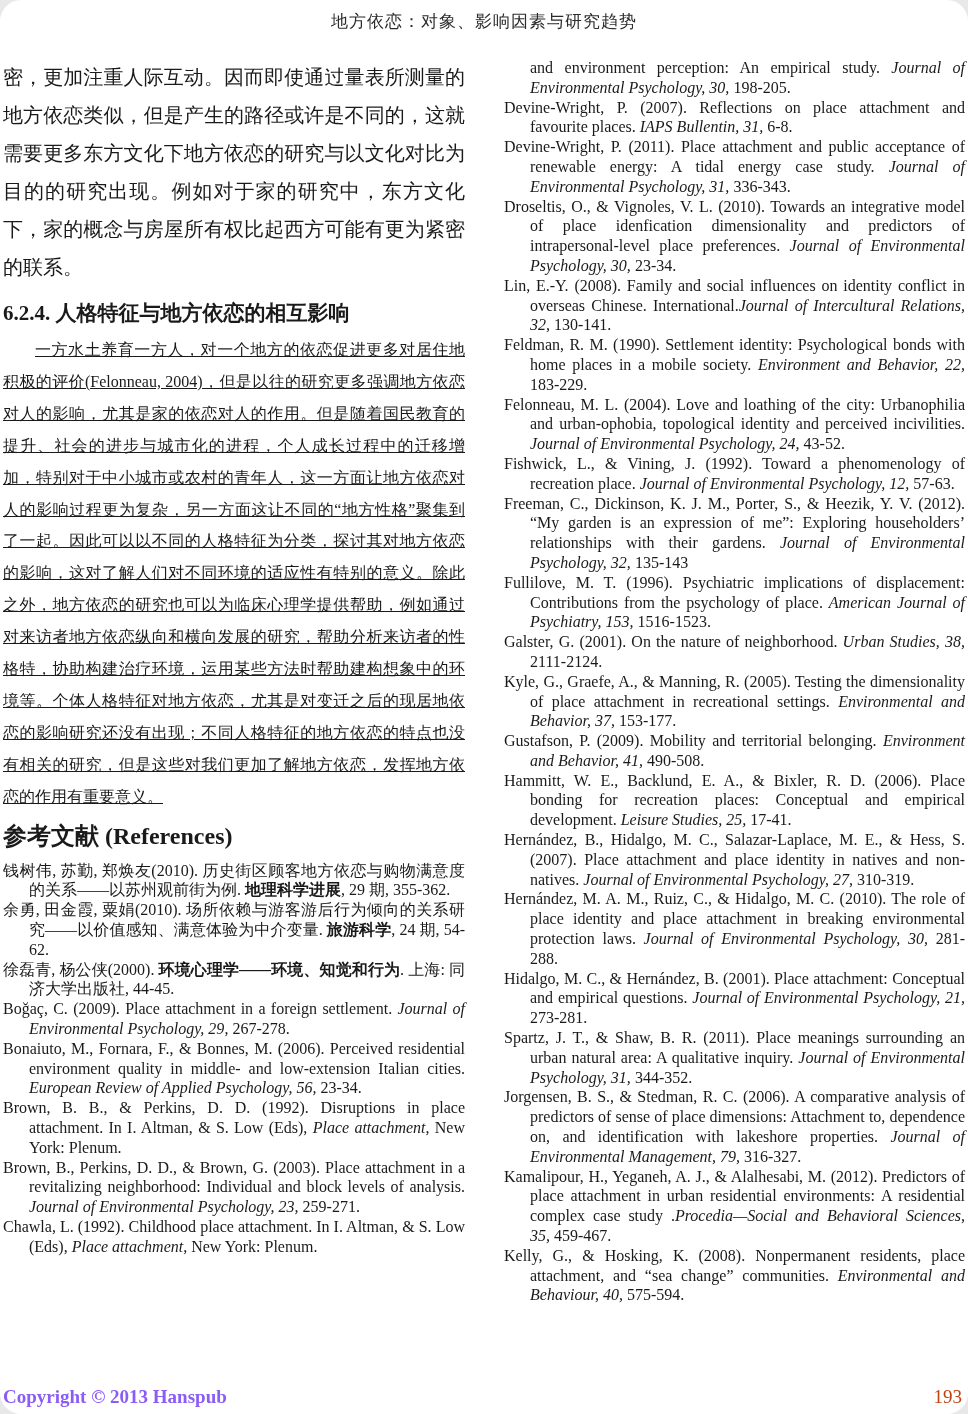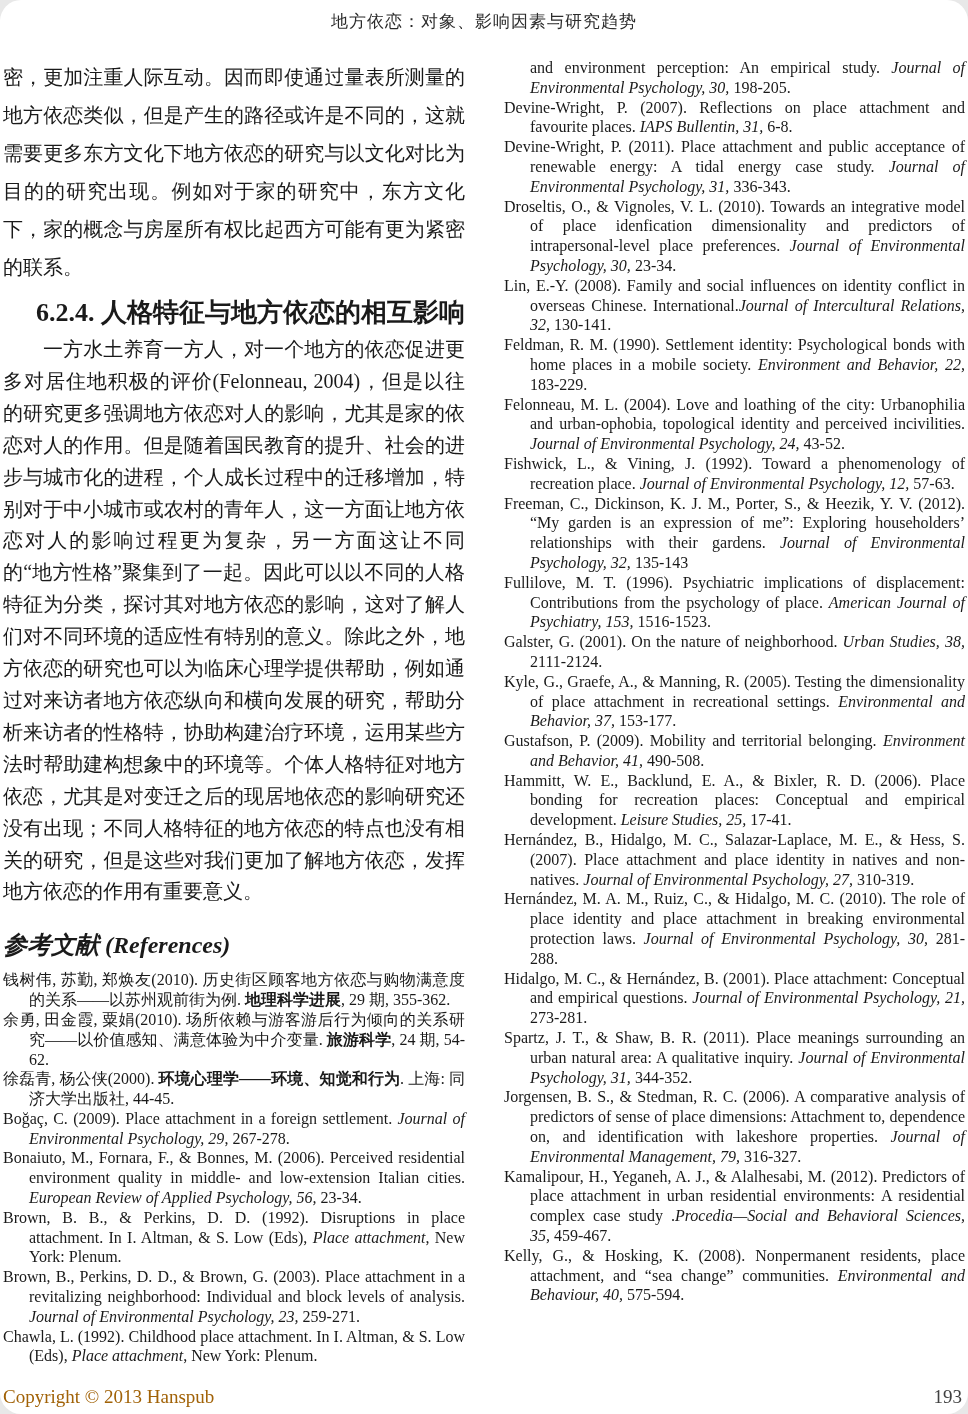--- a/index.html
+++ b/index.html
@@ -19,47 +19,47 @@
     font-size:17px;letter-spacing:1px;color:#2b2b2b;
   }
   .col{position:absolute;top:58px;}
   .col-left{left:3px;width:462px;}
   .col-right{left:504px;width:461px;}
   .p-body{
     margin:0;font-size:20px;line-height:38px;
     text-align:justify;
   }
   .p-body-2{
-    margin:0;font-size:20px;line-height:31.9px;
-    text-align:justify;text-indent:2em;
+    margin:0;font-size:16px;line-height:31.9px;
+    text-align:justify;text-indent:2em;text-decoration:underline;
   }
   .h-sub{
     margin:13px 0 7px 0;
-    font-size:26px;font-weight:bold;line-height:28px;text-align:right;
+    font-size:21px;font-weight:bold;line-height:28px;
   }
   .h-refs{
-    margin:22px 0 10px 0;
-    font-size:24px;font-weight:bold;line-height:30px;font-style:italic;
+    margin:8px 0 10px 0;
+    font-size:24px;font-weight:bold;line-height:30px;
   }
   .ref{
     margin:0;
     font-size:16px;line-height:19.8px;
     text-align:justify;
     padding-left:26px;text-indent:-26px;
   }
   .ref.cont{text-indent:0;}
   .seg-i{font-style:italic;}
   .seg-b{font-weight:bold;}
   .footer-left{
     position:absolute;left:3px;bottom:6px;
-    font-size:19px;color:#a16207;
+    font-size:19px;color:#8b5cf6;font-weight:bold;
   }
   .footer-right{
     position:absolute;right:6px;bottom:6px;
-    font-size:19px;color:#404040;
+    font-size:19px;color:#c2410c;
   }
 </style>
 </head>
 <body>
 
 <div class="page">
 
   <div class="running-head">地方依恋：对象、影响因素与研究趋势</div>
 
   <div class="col col-left">

